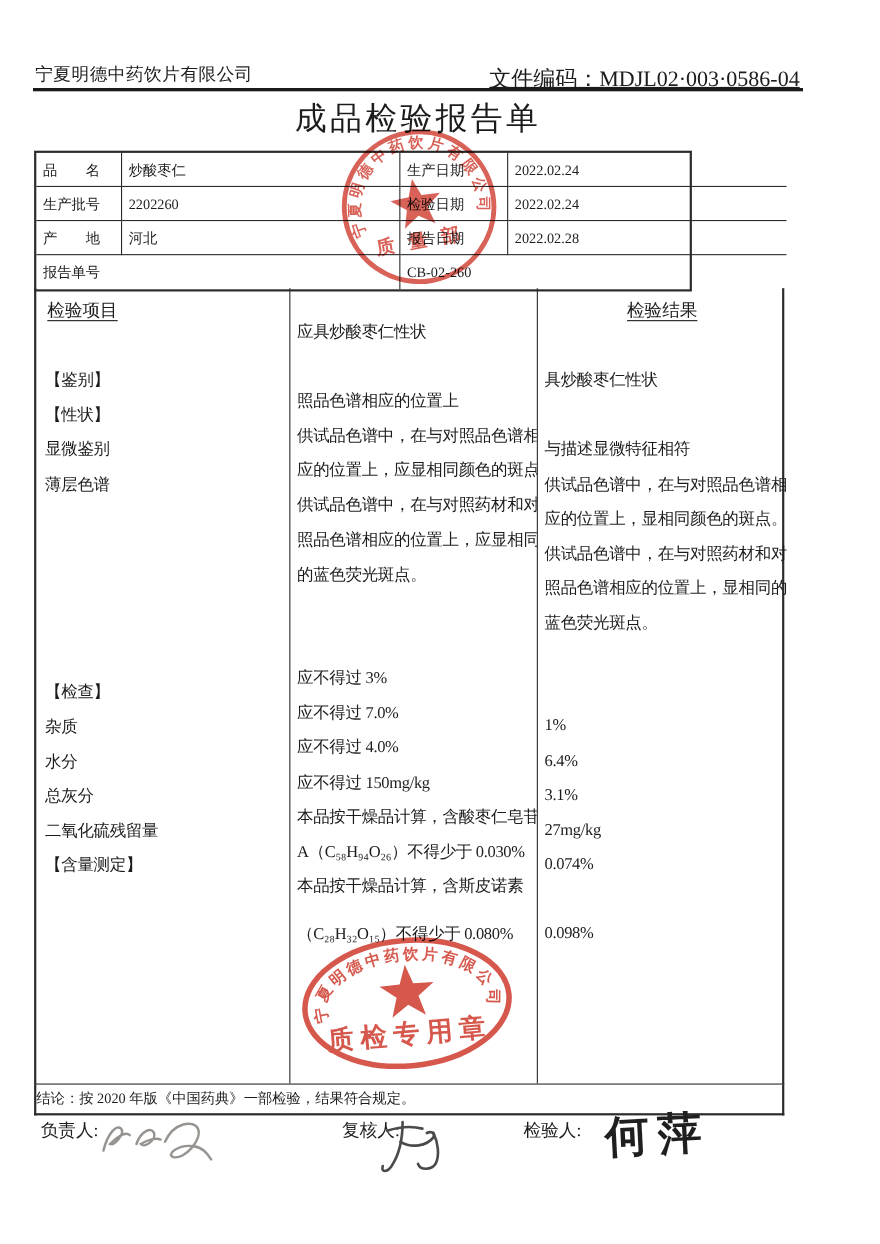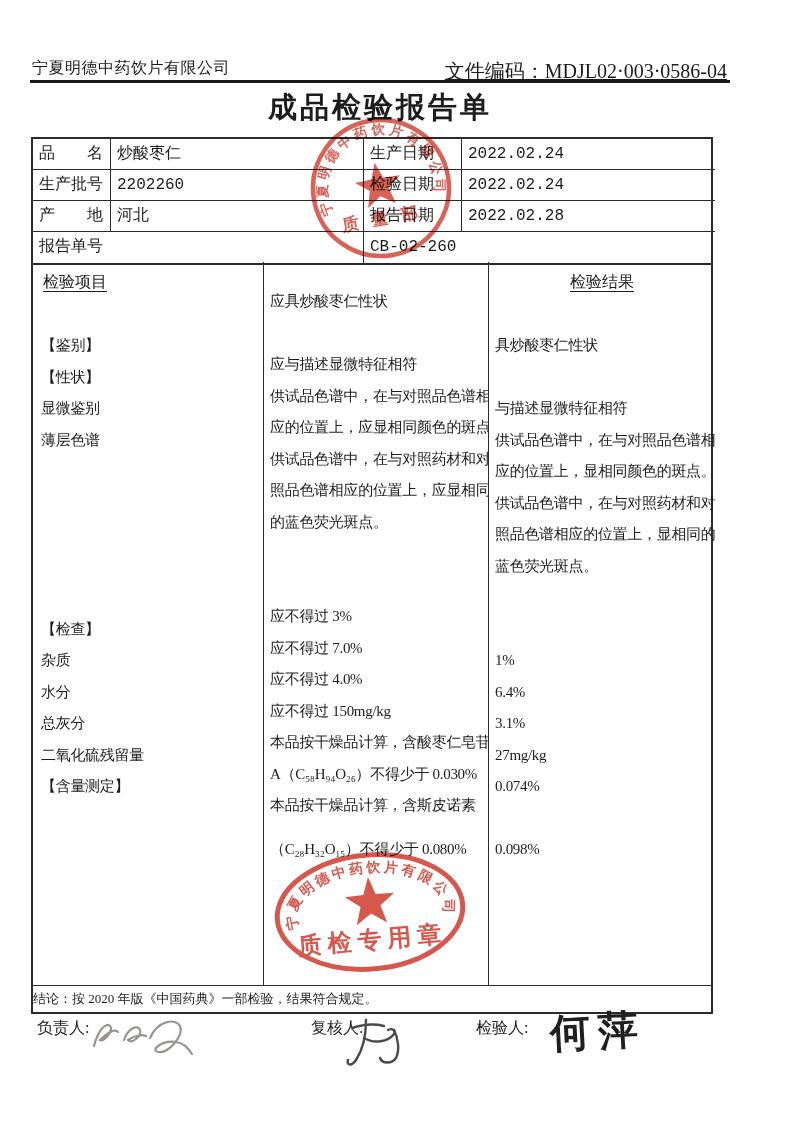--- a/index.html
+++ b/index.html
@@ -6,28 +6,27 @@
   body{
     width:800px;height:1131px;background:#ffffff;position:relative;
     font-family:"Liberation Serif","DejaVu Serif",serif;color:#1c1c1c;
     overflow:hidden;
   }
   .abs{position:absolute;}
   
   .company{left:32px;top:58px;font-size:16px;letter-spacing:.5px;}
   .doccode{right:73px;top:58px;font-size:20px;text-decoration:underline;}
   .rule{left:30px;top:80px;width:700px;height:3px;background:#1a1a1a;}
-  .title{left:30px;top:88px;width:700px;text-align:center;font-size:29px;font-weight:bold;letter-spacing:3px;}
+  .title{left:30px;top:88px;width:700px;text-align:center;font-size:29px;font-weight:normal;letter-spacing:3px;}
   
   .info-table{
-    left:31px;top:137px;width:682px;
+    left:31px;top:137px;width:598px;
     display:grid;grid-template-columns:78px 253px 98px 253px;
     border:2px solid #2b2b2b;box-sizing:border-box;
-    font-size:16px;
-    font-family:Liberation Mono, monospace;
+    font-size:13px;
   }
   .info-table .cell{
     height:31px;line-height:31px;box-sizing:border-box;
     border-right:1.5px solid #2b2b2b;border-bottom:1.5px solid #2b2b2b;
     padding-left:6px;white-space:nowrap;overflow:visible;
   }
   .info-table .cell.last-col{border-right:none;}
   .info-table .cell.last-row{border-bottom:none;}
   .info-table .span2{grid-column:1 / 3;}
   .info-table .span34{grid-column:3 / 5;}
@@ -119,21 +118,21 @@
         <div class="line">【含量测定】</div>
         <div class="line"></div>
         <div class="line"></div>
         <div class="line extra-gap"></div>
       </div>
   </div>
   <div class="main-col col-standards">
     <div class="col-body">
         <div class="line">应具炒酸枣仁性状</div>
         <div class="line"></div>
-        <div class="line">应与描述显微特征相符</div>
+        <div class="line">照品色谱相应的位置上</div>
         <div class="line">供试品色谱中，在与对照品色谱相</div>
         <div class="line">应的位置上，应显相同颜色的斑点。</div>
         <div class="line">供试品色谱中，在与对照药材和对</div>
         <div class="line">照品色谱相应的位置上，应显相同</div>
         <div class="line">的蓝色荧光斑点。</div>
         <div class="line"></div>
         <div class="line"></div>
         <div class="line">应不得过 3%</div>
         <div class="line">应不得过 7.0%</div>
         <div class="line">应不得过 4.0%</div>

